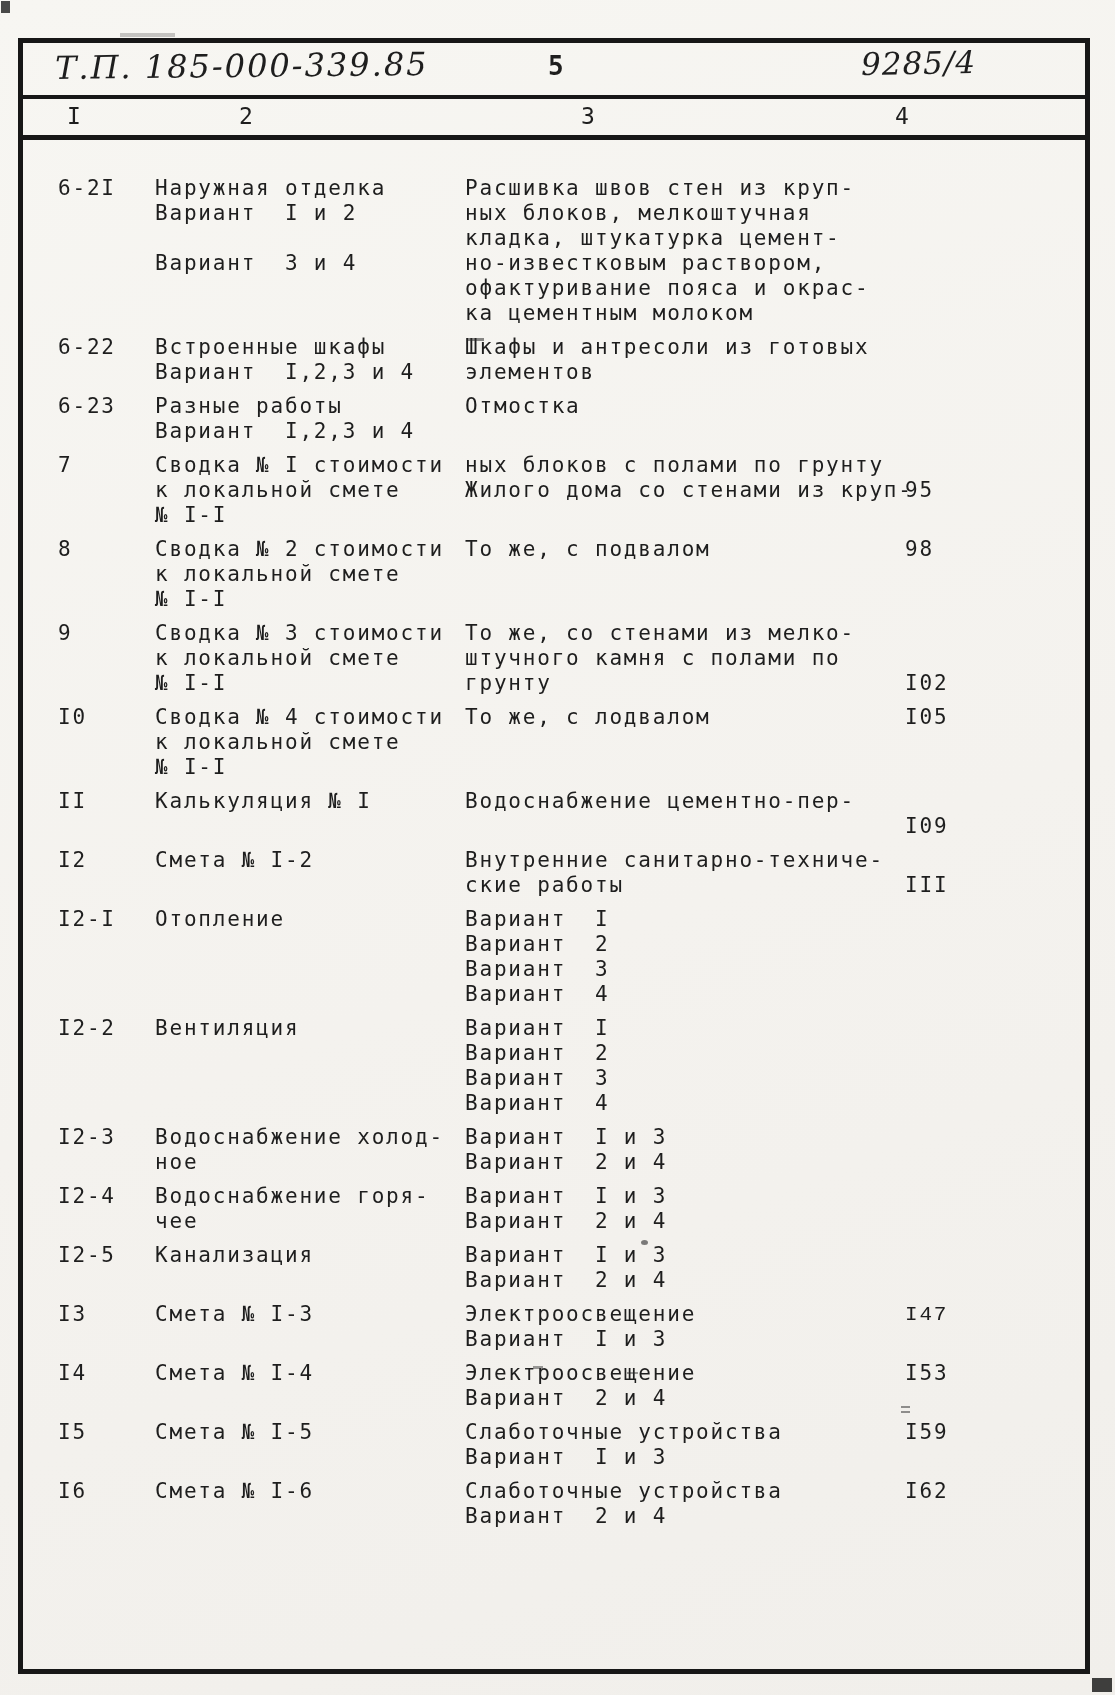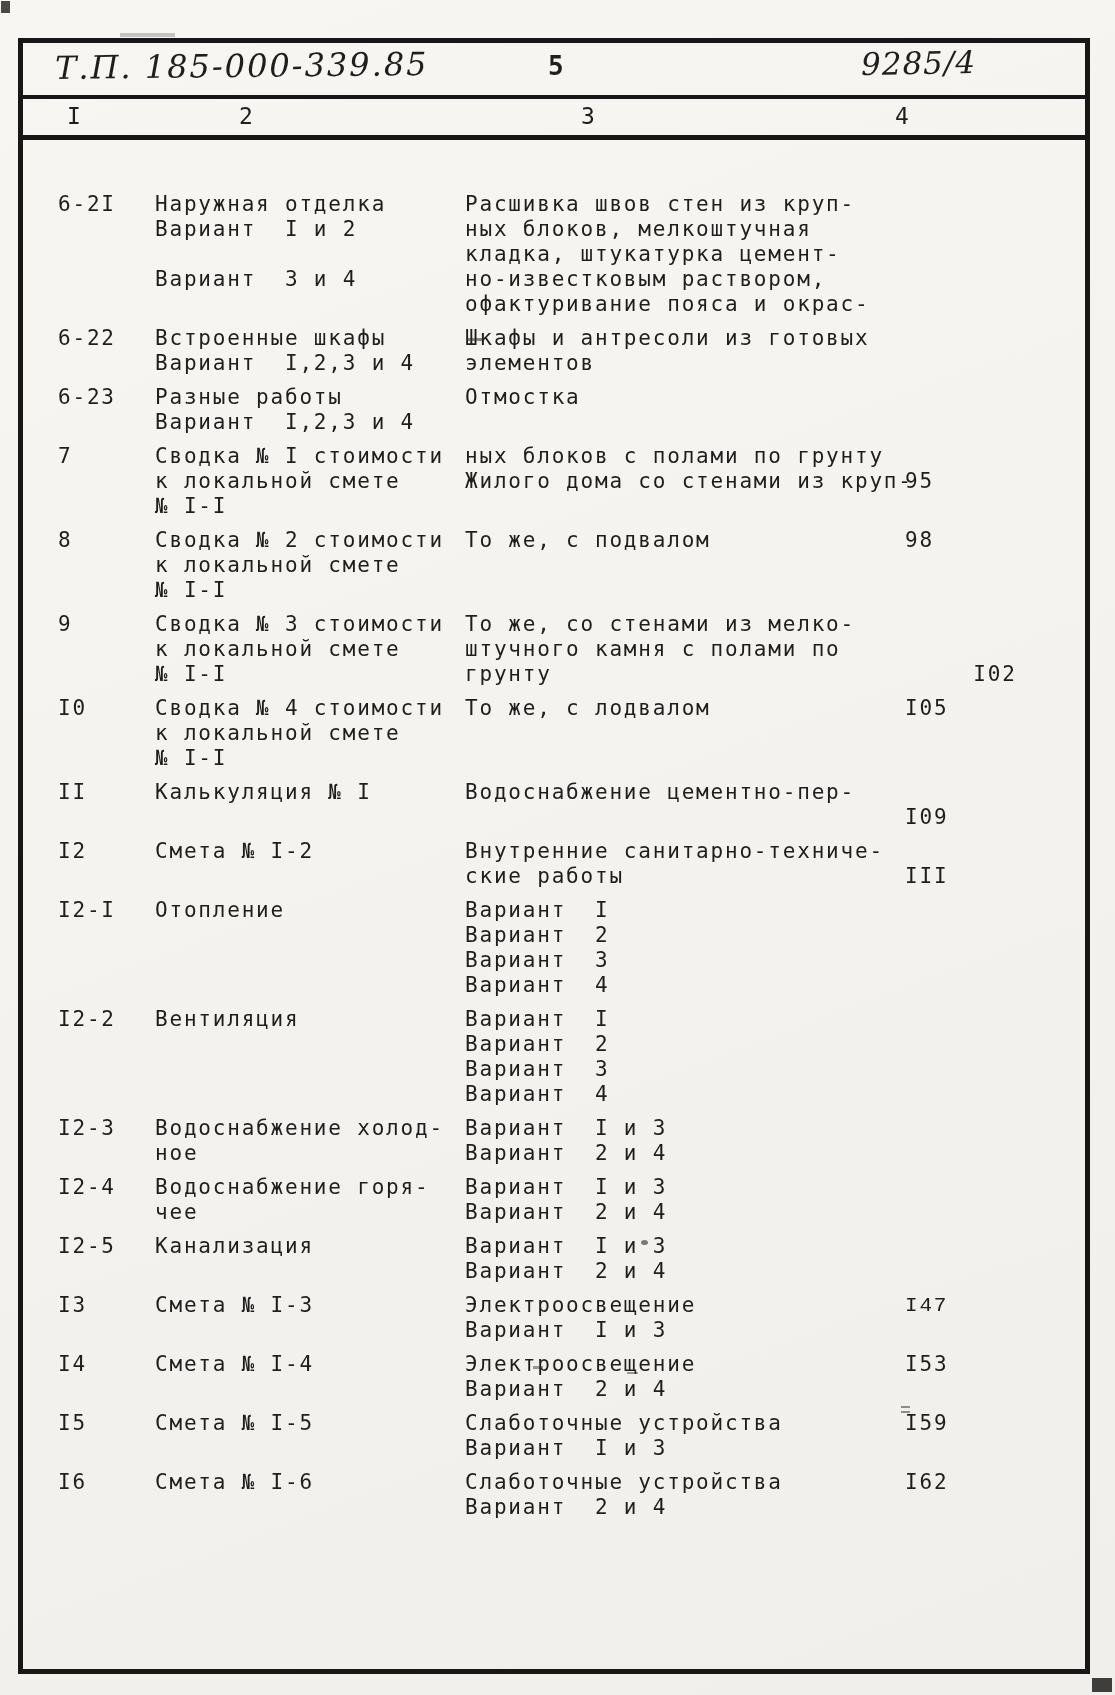--- a/index.html
+++ b/index.html
@@ -49,21 +49,21 @@
     border-bottom:5px solid #171717;
     font-size:23px;
   }
   .col-header span{position:absolute;top:4px;}
   .col-h-1{left:44px;}
   .col-h-2{left:216px;}
   .col-h-3{left:558px;}
   .col-h-4{left:872px;}
   
   .t-body{
-    padding:52px 0 0 35px;
+    padding:36px 0 0 35px;
     font-size:21px;
     line-height:25px;
     letter-spacing:1.8px;
   }
   .t-row{
     display:grid;
     grid-template-columns:97px 310px 440px 1fr;
     margin-bottom:9px;
   }
   .t-row .cell div{white-space:pre;min-height:25px;}
@@ -109,20 +109,21 @@
             <div>Вариант  I и 2</div>
             <div>&nbsp;</div>
             <div>Вариант  3 и 4</div>
           </div>
     <div class="cell cell-desc">
             <div>Расшивка швов стен из круп-</div>
             <div>ных блоков, мелкоштучная</div>
             <div>кладка, штукатурка цемент-</div>
             <div>но-известковым раствором,</div>
             <div>офактуривание пояса и окрас-</div>
+            <div>ка цементным молоком</div>
           </div>
     <div class="cell cell-page" style="margin-top: 0px;"></div>
   </div>
 
   <div class="t-row">
     <div class="cell cell-num">6-22</div>
     <div class="cell cell-title">
             <div>Встроенные шкафы</div>
             <div>Вариант  I,2,3 и 4</div>
           </div>
@@ -177,21 +178,21 @@
     <div class="cell cell-title">
             <div>Сводка № 3 стоимости</div>
             <div>к локальной смете</div>
             <div>№ I-I</div>
           </div>
     <div class="cell cell-desc">
             <div>То же, со стенами из мелко-</div>
             <div>штучного камня с полами по</div>
             <div>грунту</div>
           </div>
-    <div class="cell cell-page" style="margin-top: 50px; text-align: center;">I02</div>
+    <div class="cell cell-page" style="margin-top: 50px;">I02</div>
   </div>
 
   <div class="t-row">
     <div class="cell cell-num">I0</div>
     <div class="cell cell-title">
             <div>Сводка № 4 стоимости</div>
             <div>к локальной смете</div>
             <div>№ I-I</div>
           </div>
     <div class="cell cell-desc">

